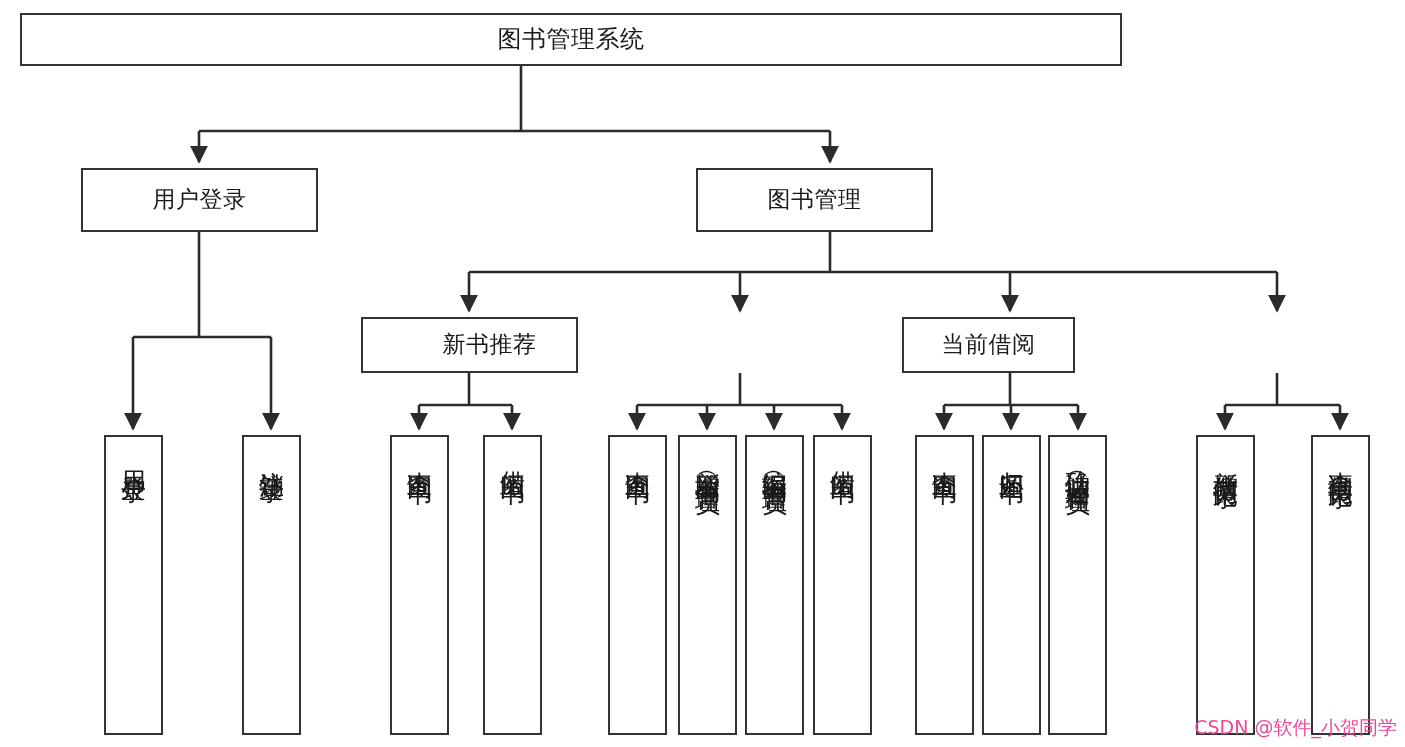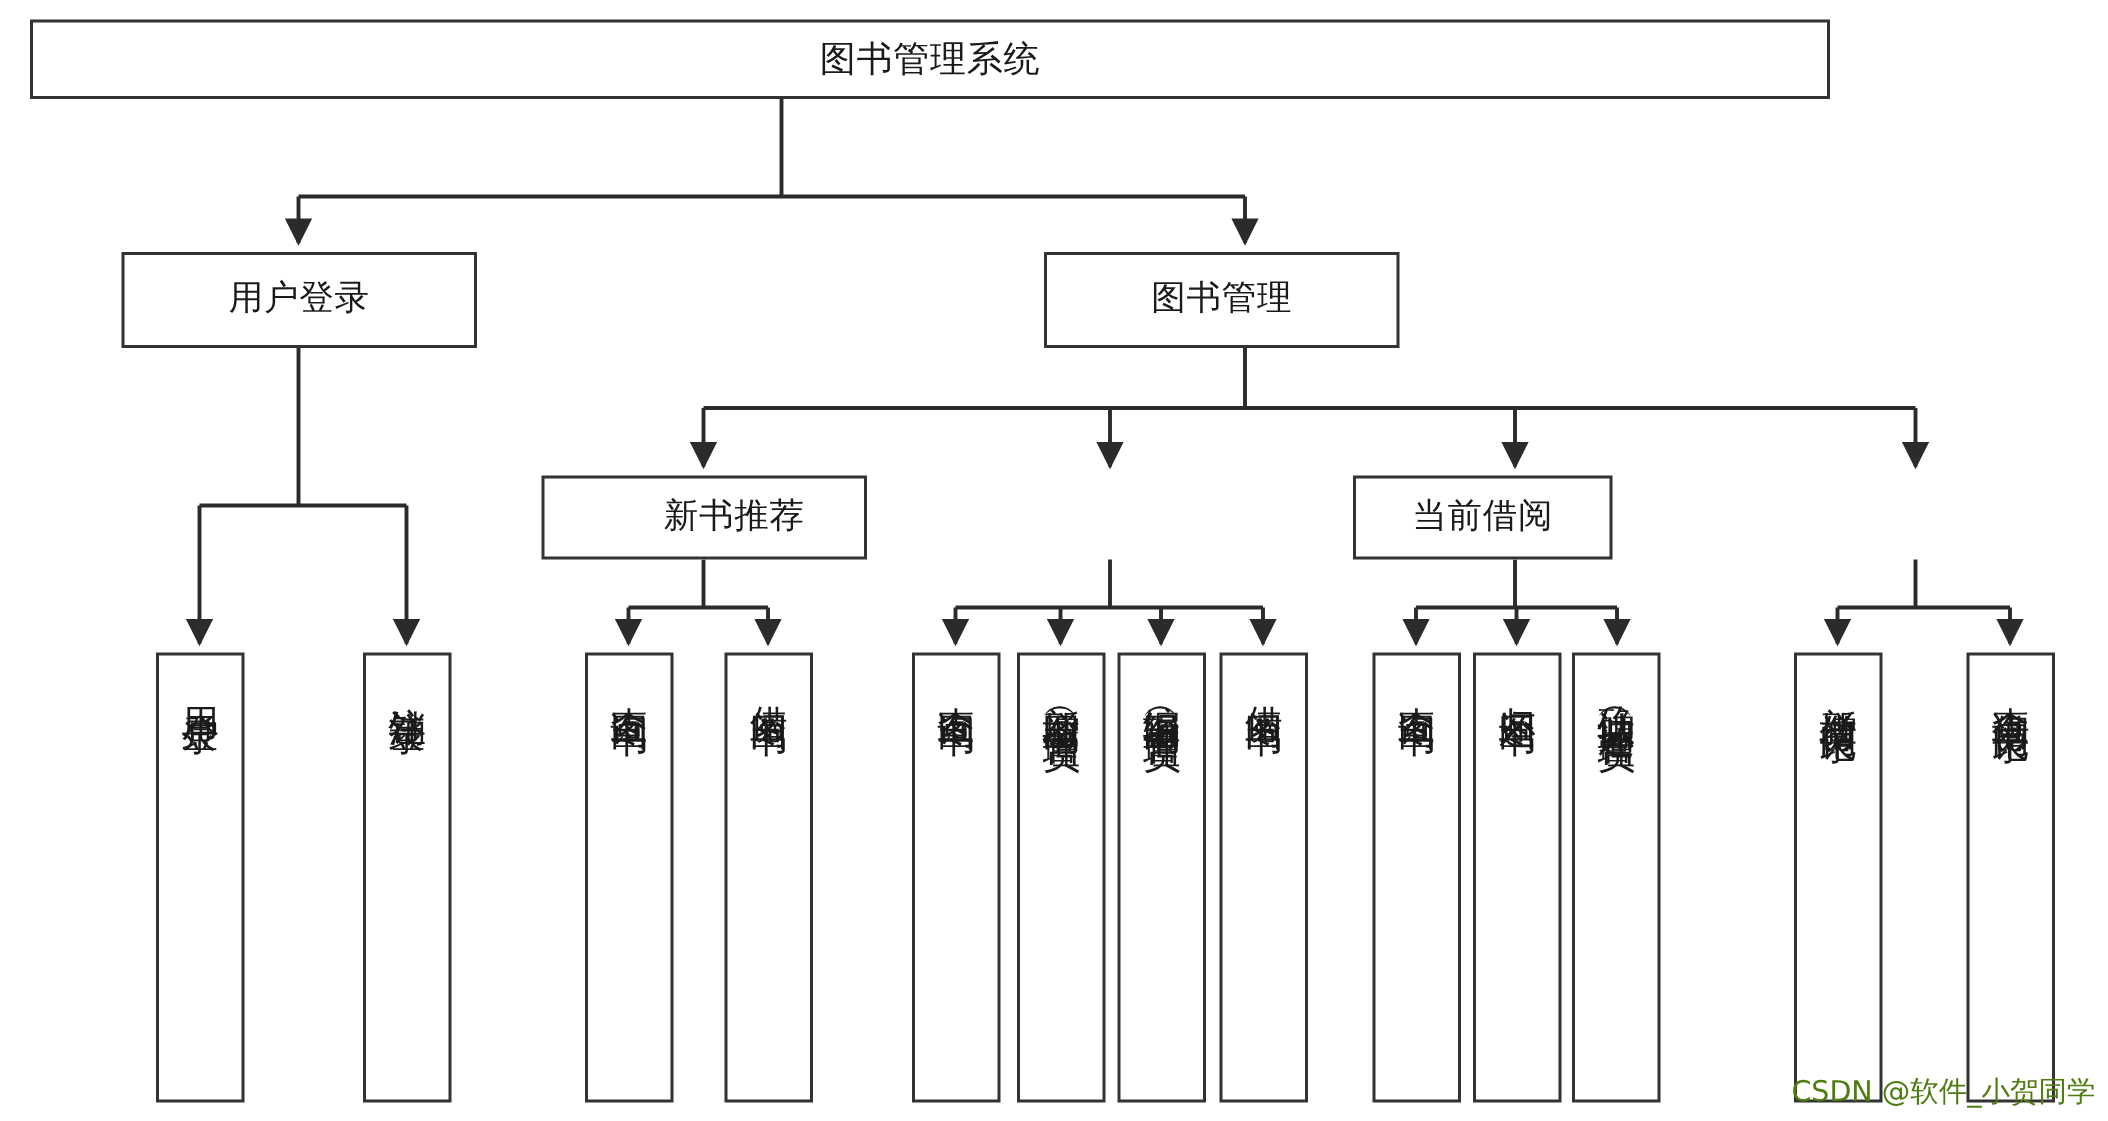--- a/index.html
+++ b/index.html
@@ -61,21 +61,21 @@
     font-size: 25px;
     line-height: 1.0;
     letter-spacing: 3px;
     white-space: nowrap;
   }
   .watermark {
     position: absolute;
     right: 8px;
     bottom: 6px;
     font-size: 19px;
-    color: #4d7c0f;
+    color: #ec4899;
     z-index: 5;
     white-space: nowrap;
     pointer-events: none;
   }
 </style>
 </head>
 <body>
 
 <div id="canvas">
 
@@ -122,21 +122,21 @@
       <path d="M 1011 405 L 1011 429" marker-end="url(#arrow)"></path>
       <path d="M 1078 405 L 1078 429" marker-end="url(#arrow)"></path>
 
       <path d="M 1277 373 L 1277 405"></path>
       <path d="M 1225 405 L 1340 405"></path>
       <path d="M 1225 405 L 1225 429" marker-end="url(#arrow)"></path>
       <path d="M 1340 405 L 1340 429" marker-end="url(#arrow)"></path>
     </g>
   </svg>
 
-  <div class="node horiz root" style="left:20px; top:13px; width:1200px; height:53px;">
+  <div class="node horiz root" style="left:20px; top:13px; width:1102px; height:53px;">
     <span class="label">图书管理系统</span>
   </div>
 
   <div class="node horiz" style="left:81px; top:168px; width:237px; height:64px;">
     <span class="label">用户登录</span>
   </div>
   <div class="node horiz" style="left:696px; top:168px; width:237px; height:64px;">
     <span class="label">图书管理</span>
   </div>
 

